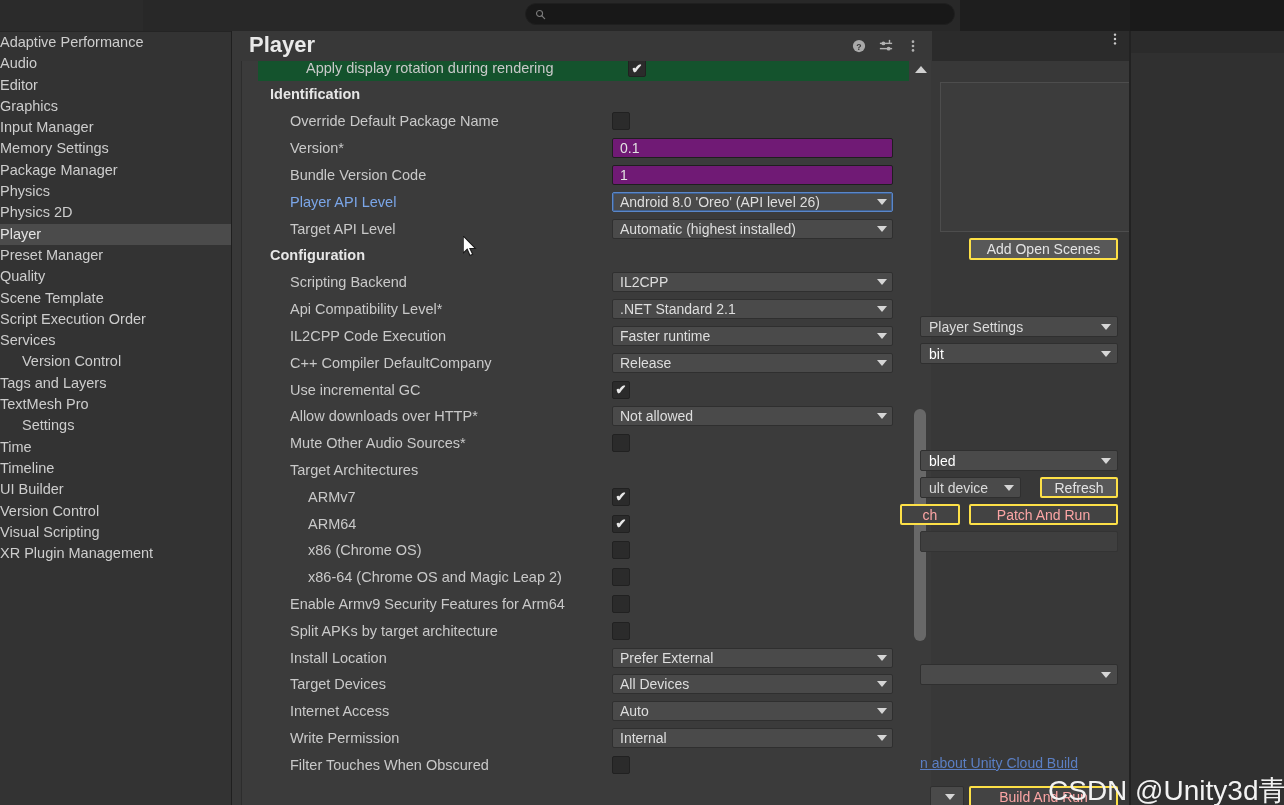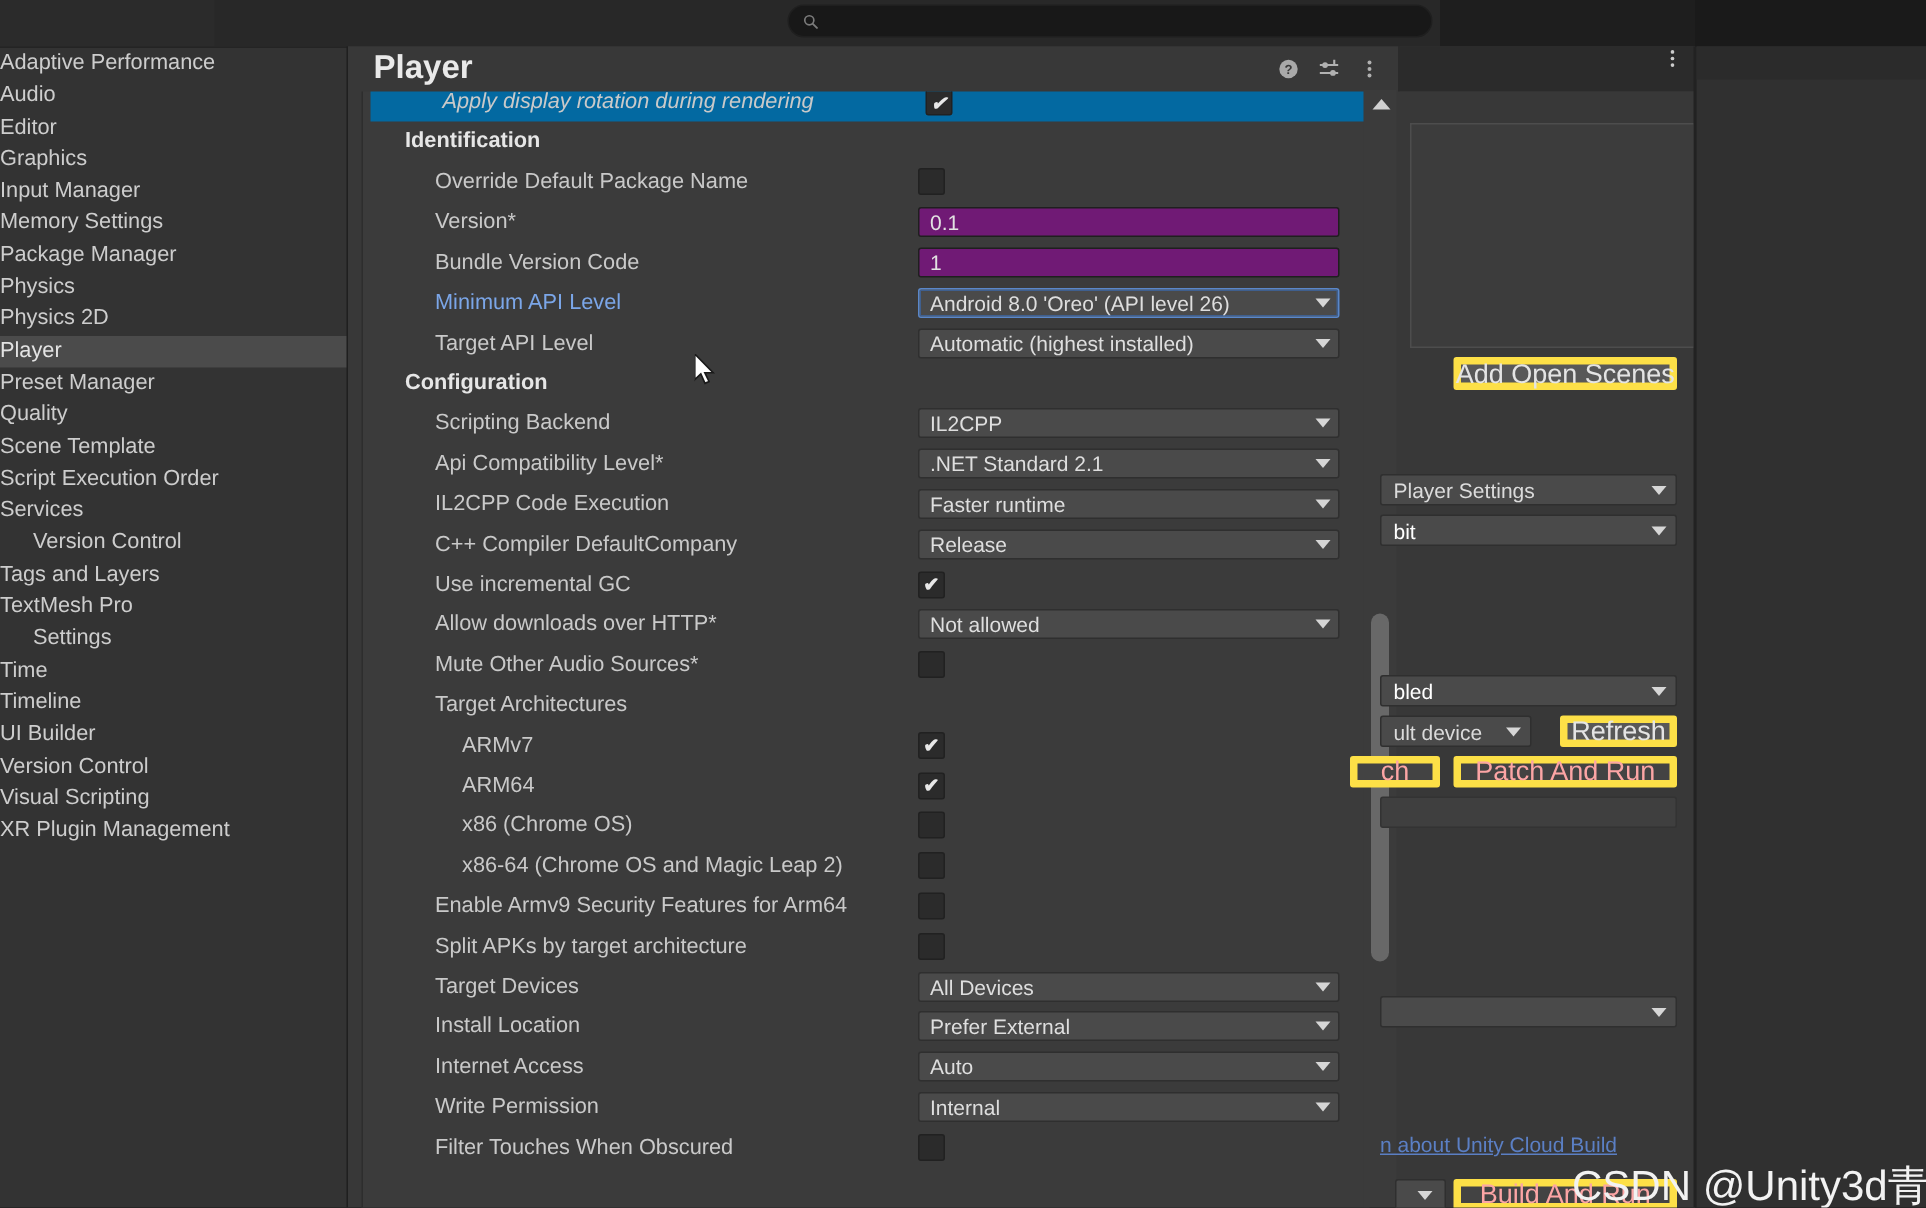--- a/index.html
+++ b/index.html
@@ -59,23 +59,22 @@
   }
   .hdr-icons{ position:absolute; right:12px; top:8px; display:flex; gap:13px; align-items:center; }
   .ic{ width:14px; height:14px; display:block; opacity:.8; }
 
   .inspector{
     position:absolute; left:9px; top:30px; width:672px; height:775px;
     background:#3b3b3b; border-left:1px solid #2d2d2d;
     overflow:hidden;
   }
   .clipped-row{
-    position:absolute; left:5px; top:-6px; width:672px; height:26px;
-    background:#0369a1;
-    font-style:italic;
+    position:absolute; left:16px; top:-6px; width:672px; height:26px;
+    background:#14532d;
   }
   .rows{ position:absolute; left:0; top:20px; width:672px; }
 
   .sec-head{
     font-size:14.5px; font-weight:bold; color:#e6e6e6;
     padding-left:28px; height:27px; line-height:27px;
   }
   .row{
     position:relative; height:26.8px; display:flex; align-items:center;
   }
@@ -134,22 +133,22 @@
     position:absolute; left:932px; top:31px; width:198px; height:30px; background:#2b2b2b;
   }
   .kebab-r{ position:absolute; left:1108px; top:32px; }
   .rpanel-body{ position:absolute; left:932px; top:61px; width:198px; height:744px; background:#383838; }
 
   .scenebox{
     position:absolute; left:940px; top:82px; width:190px; height:150px;
     background:#3c3c3c; border:1px solid #4d4d4d;
   }
   .btn{
-    background:#585858; border:5px solid #fde047; border-radius:2px;
-    font-size:18px; color:#e4e4e4; display:flex; align-items:center; justify-content:center;
+    background:#585858; border:2px solid #fde047; border-radius:2px;
+    font-size:14px; color:#e4e4e4; display:flex; align-items:center; justify-content:center;
     white-space:nowrap;
   }
   .btn.dim{ color:#fca5a5; background:#434343; }
   .addopen{ position:absolute; left:969px; top:238px; width:149px; height:22px; }
 
   .r-dd{
     position:absolute; background:#4a4a4a; border:1px solid #2f2f2f; border-radius:2px;
     display:flex; align-items:center; font-size:14px; color:#dbdbdb;
     padding-left:8px; white-space:nowrap; overflow:hidden;
   }
@@ -283,21 +282,21 @@
               <div class="txt">0.1</div>
             </div>
           </div>
           <div class="row">
             <div class="lbl ind0">Bundle Version Code</div>
             <div class="field">
               <div class="txt">1</div>
             </div>
           </div>
           <div class="row">
-            <div class="lbl ind0 sel">Minimum API Level</div>
+            <div class="lbl ind0 sel">Player API Level</div>
             <div class="field">
               <div class="dd focus">
                 <span>Android 8.0 'Oreo' (API level 26)</span>
                 <span class="caret"></span>
               </div>
             </div>
           </div>
           <div class="row">
             <div class="lbl ind0">Target API Level</div>
             <div class="field">
@@ -398,33 +397,33 @@
               <div class="cb"></div>
             </div>
           </div>
           <div class="row">
             <div class="lbl ind0">Split APKs by target architecture</div>
             <div class="field">
               <div class="cb"></div>
             </div>
           </div>
           <div class="row">
+            <div class="lbl ind0">Install Location</div>
+            <div class="field">
+              <div class="dd">
+                <span>Prefer External</span>
+                <span class="caret"></span>
+              </div>
+            </div>
+          </div>
+          <div class="row">
             <div class="lbl ind0">Target Devices</div>
             <div class="field">
               <div class="dd">
                 <span>All Devices</span>
-                <span class="caret"></span>
-              </div>
-            </div>
-          </div>
-          <div class="row">
-            <div class="lbl ind0">Install Location</div>
-            <div class="field">
-              <div class="dd">
-                <span>Prefer External</span>
                 <span class="caret"></span>
               </div>
             </div>
           </div>
           <div class="row">
             <div class="lbl ind0">Internet Access</div>
             <div class="field">
               <div class="dd">
                 <span>Auto</span>
                 <span class="caret"></span>

